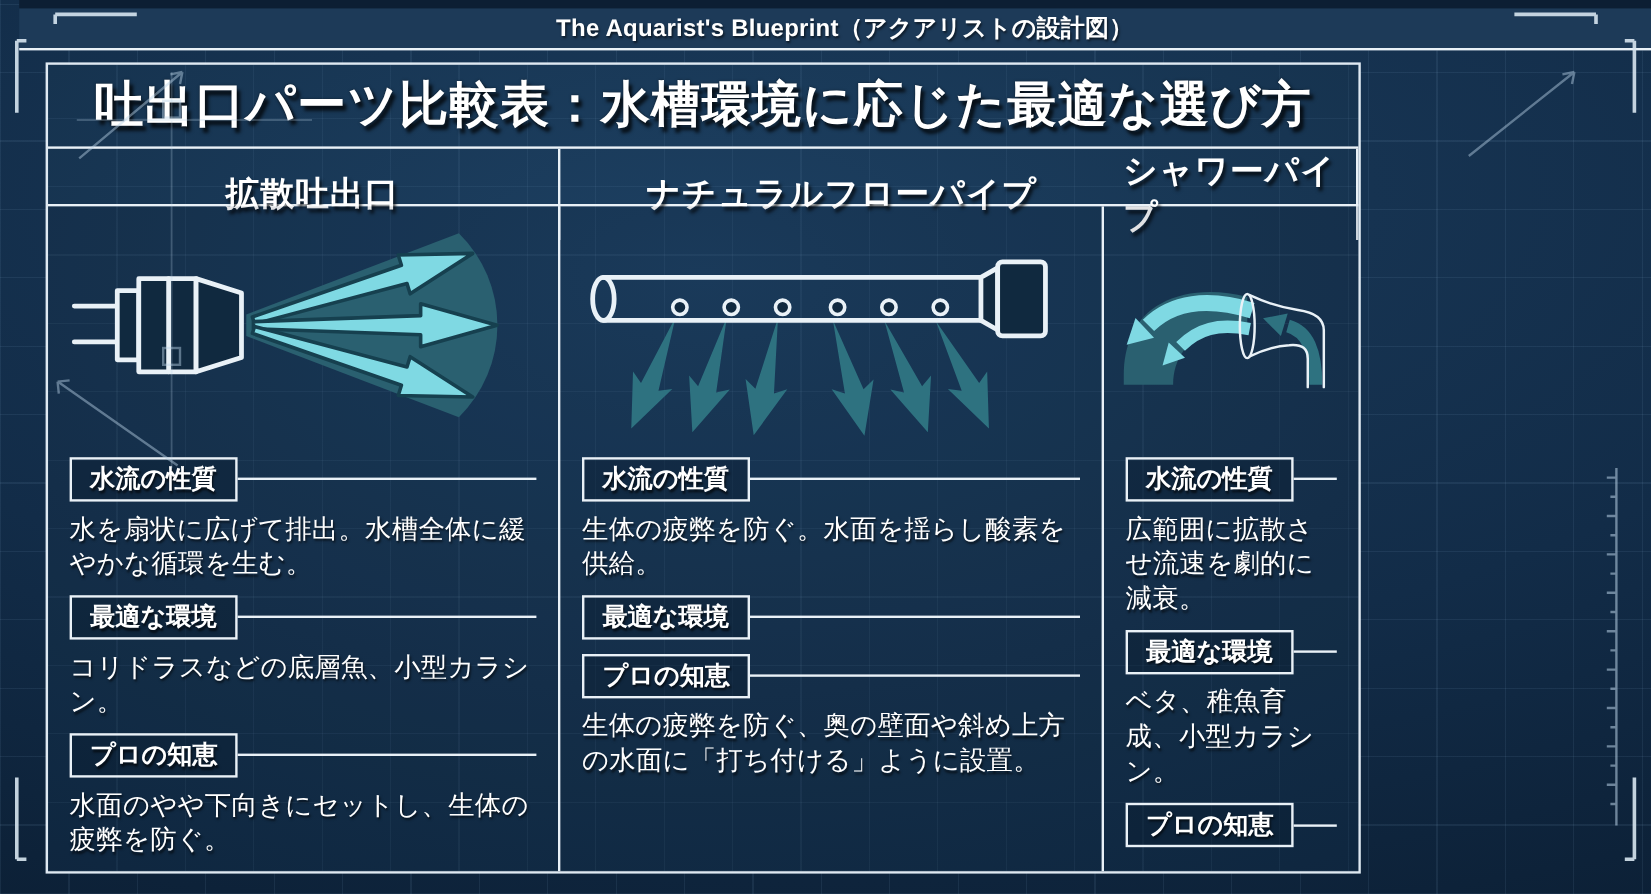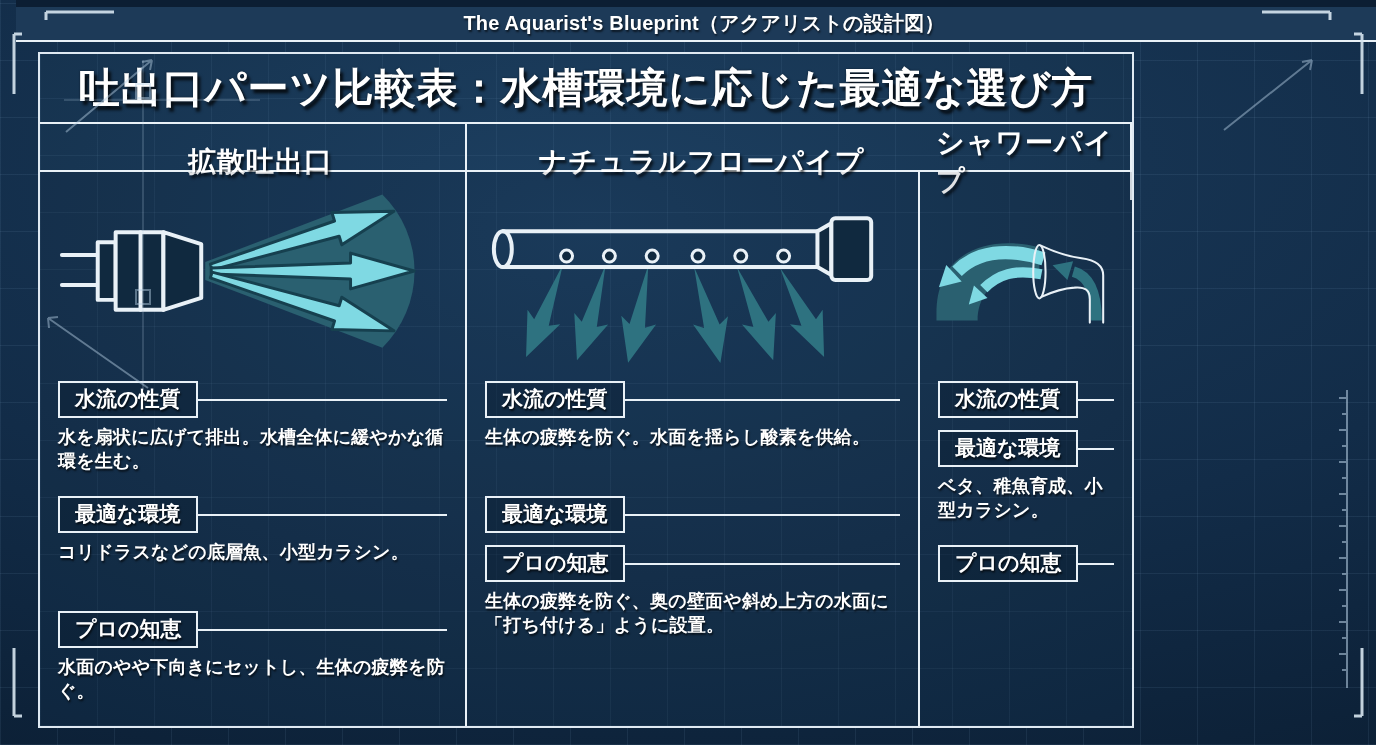--- a/index.html
+++ b/index.html
@@ -69,21 +69,21 @@
   .label-box{
     border:2px solid var(--c-lineWhite);
     padding:2px 15px 3px;
     font-size:21px;font-weight:bold;
     text-shadow:1px 2px 2px rgba(0,0,0,.7);
     background:rgba(10,26,44,.35);
     white-space:nowrap;
   }
   .label-row::after{content:"";flex:1;border-bottom:2px solid var(--c-lineWhite);}
   .sec-body{
-    font-size:18px;font-weight:bold;line-height:1.32;
+    font-size:22px;font-weight:normal;line-height:1.32;
     min-height:58px;
     text-shadow:1px 2px 2px rgba(0,0,0,.7);
     letter-spacing:.2px;
   }
   
   .st{stroke:var(--c-lineWhite);stroke-width:4;fill:none;stroke-linecap:round;stroke-linejoin:round;}
   .st3{stroke:var(--c-lineWhite);stroke-width:3;fill:none;}
   .bgf{fill:#10293f;}
   .fan{fill:var(--c-fanDark);}
   .la{fill:var(--c-arrowLight);stroke:var(--c-arrowEdge);stroke-width:3;stroke-linejoin:round;}
@@ -221,20 +221,21 @@
             <path class="st" d="M236,146 C262,134 282,129 300,128 C322,126 330,134 330,150 L330,196"></path>
             <ellipse class="st" cx="232" cy="97" rx="12" ry="52"></ellipse>
           </g>
         </svg>
       </div>
       <div class="sections">
         <div class="section">
           <div class="label-row">
               <span class="label-box">水流の性質</span>
             </div>
+          <div class="sec-body">広範囲に拡散させ流速を劇的に減衰。</div>
         </div>
         <div class="section">
           <div class="label-row">
               <span class="label-box">最適な環境</span>
             </div>
           <div class="sec-body">ベタ、稚魚育成、小型カラシン。</div>
         </div>
         <div class="section">
           <div class="label-row">
               <span class="label-box">プロの知恵</span>

